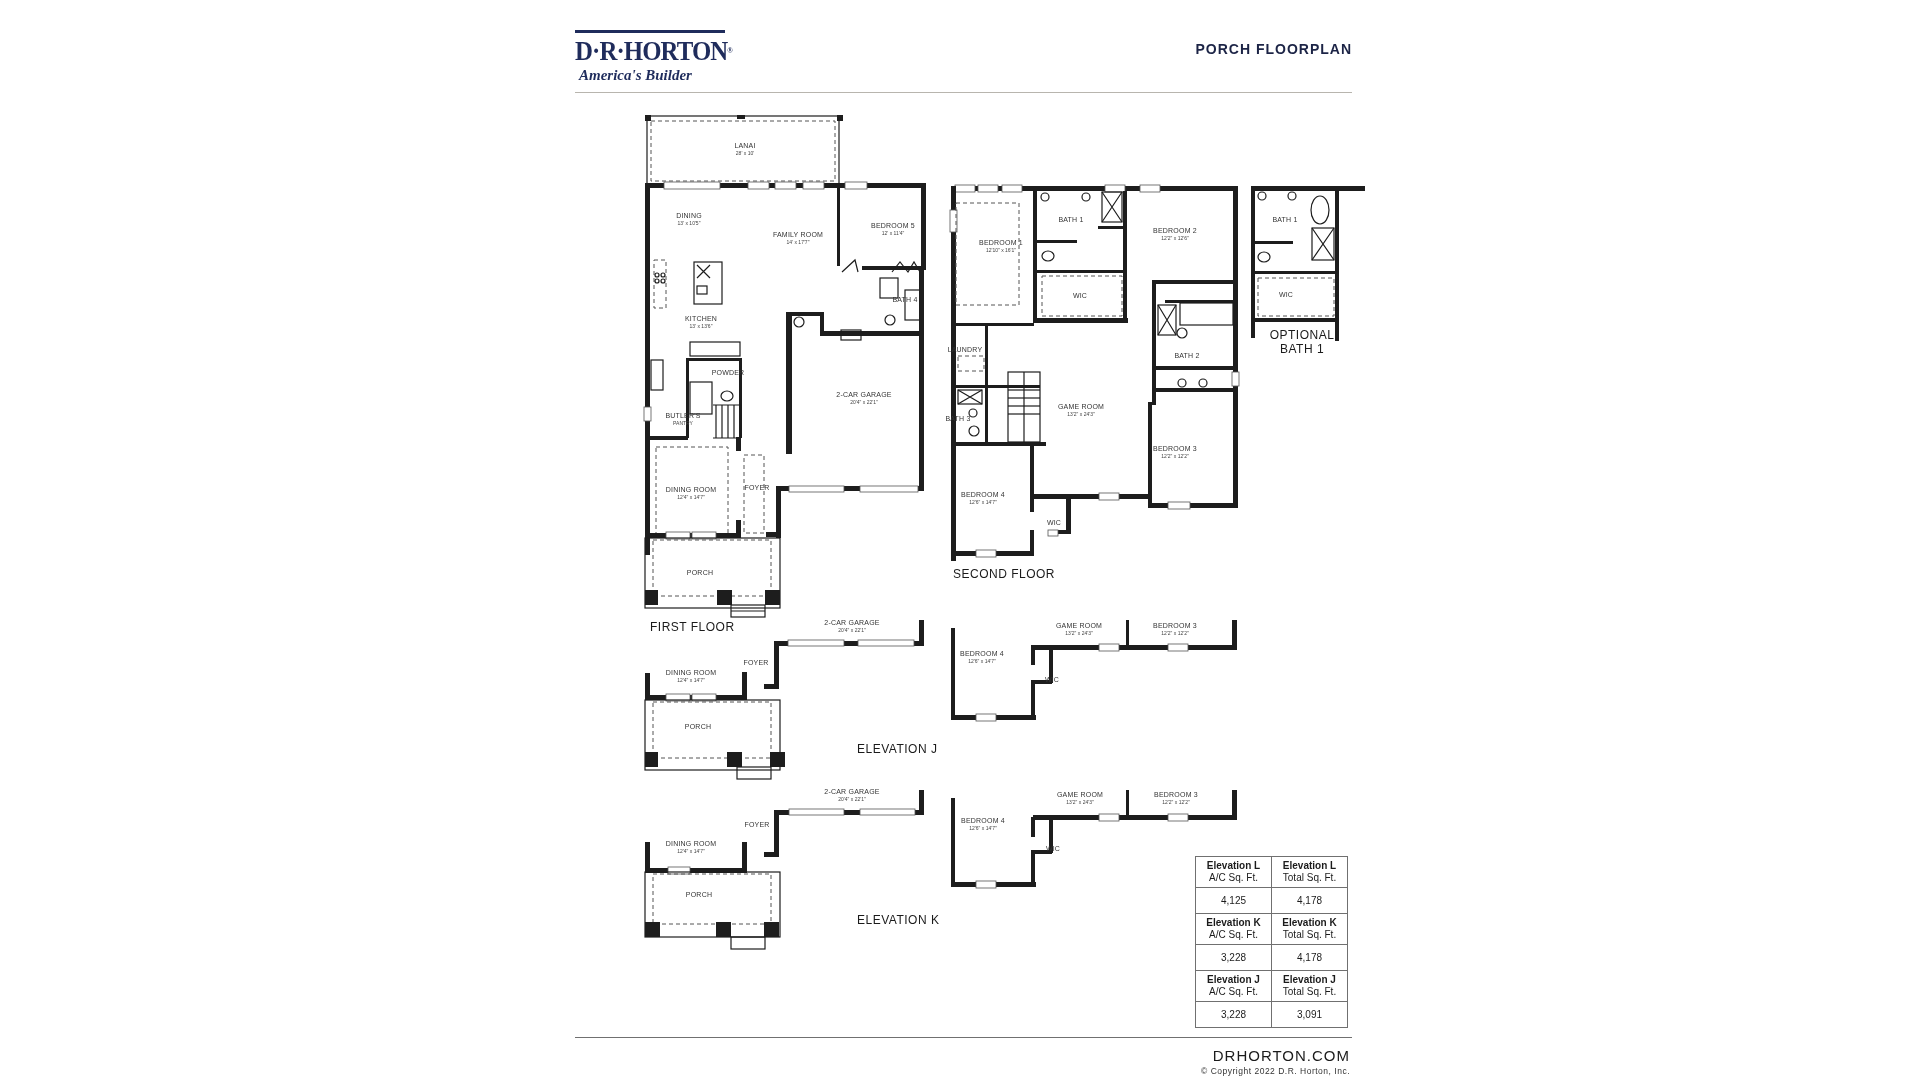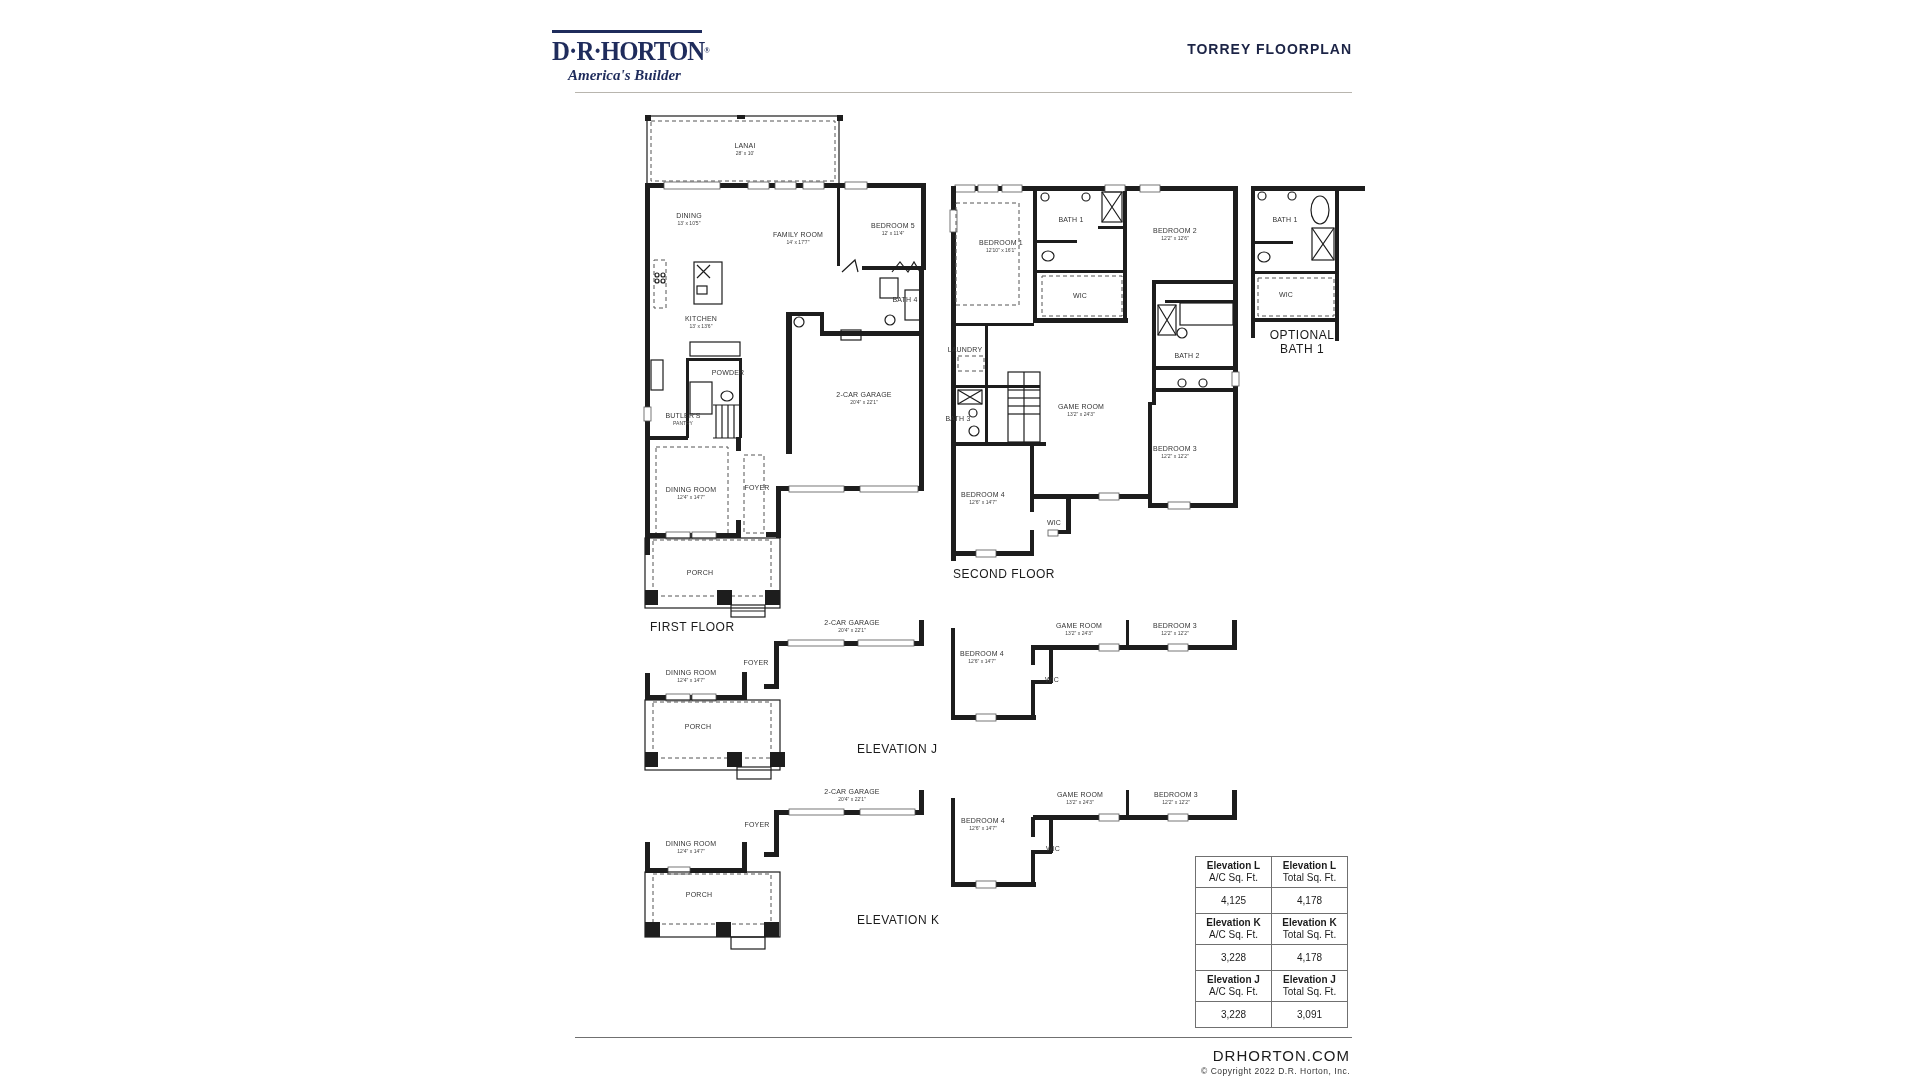--- a/index.html
+++ b/index.html
@@ -1,21 +1,21 @@
 <!DOCTYPE html>
 <html><head>
 <meta charset="utf-8">
 <style>
   html, body { margin:0; padding:0; background:#ffffff; }
   body { width:1920px; height:1080px; position:relative; overflow:hidden; font-family:"Liberation Sans", sans-serif; color:#1b1b1b; }
-  .logo { position:absolute; left:552px; top:30px; width:160px; }
+  .logo { position:absolute; left:575px; top:30px; width:160px; }
   .logo-bar { height:3px; background:#1f2c5c; width:150px; }
   .logo-name { font-family:"Liberation Serif", serif; font-weight:bold; font-size:27px; letter-spacing:-1px; color:#1f2c5c; line-height:28px; margin-top:4px; transform:scaleX(0.92); transform-origin:left; white-space:nowrap; }
   .logo-name sup { font-size:8px; vertical-align:top; }
-  .logo-tag { font-family:"Liberation Serif", serif; font-style:italic; font-weight:bold; font-size:15px; color:#1f2c5c; margin-top:2px; margin-left:16px; white-space:nowrap; }
+  .logo-tag { font-family:"Liberation Serif", serif; font-style:italic; font-weight:bold; font-size:15px; color:#1f2c5c; margin-top:2px; margin-left:4px; white-space:nowrap; }
   .title { position:absolute; right:568px; top:41px; font-size:14px; font-weight:bold; letter-spacing:1px; color:#1c2446; }
   .hdr-line { position:absolute; left:575px; top:92px; width:777px; height:1px; background:#b8b5ae; }
   .ftr-line { position:absolute; left:575px; top:1037px; width:777px; height:1px; background:#707070; }
   .site { position:absolute; right:570px; top:1047px; font-size:15px; font-weight:normal; letter-spacing:1px; color:#1b1b1b; }
   .copy { position:absolute; right:570px; top:1066px; font-size:8.5px; letter-spacing:0.5px; color:#333; }
   svg.plan { position:absolute; left:0; top:0; width:1920px; height:1080px; }
   .wall { fill:#1d1d1d; }
   .thin { stroke:#1d1d1d; stroke-width:1.2; fill:none; }
   .dash { stroke:#555; stroke-width:1; fill:none; stroke-dasharray:4 3; }
   .win { fill:#fff; stroke:#555; stroke-width:0.8; }
@@ -29,21 +29,21 @@
   .sqft b { font-weight:bold; }
 </style>
 </head>
 <body>
 
 <div class="logo">
   <div class="logo-bar"></div>
   <div class="logo-name"><span>D·R·HORTON</span><sup>®</sup></div>
   <div class="logo-tag">America's Builder</div>
 </div>
-<div class="title">TORREY FLOORPLAN</div>
+<div class="title">PORCH FLOORPLAN</div>
 <div class="hdr-line"></div>
 
 <svg class="plan" viewBox="0 0 1920 1080" xmlns="http://www.w3.org/2000/svg">
 
   <g>
 
     <rect x="647" y="116" width="192" height="68" class="thin"></rect>
     <rect x="651" y="121" width="184" height="60" class="dash"></rect>
     <rect x="645" y="115" width="6" height="6" class="wall"></rect>
     <rect x="837" y="115" width="6" height="6" class="wall"></rect>

